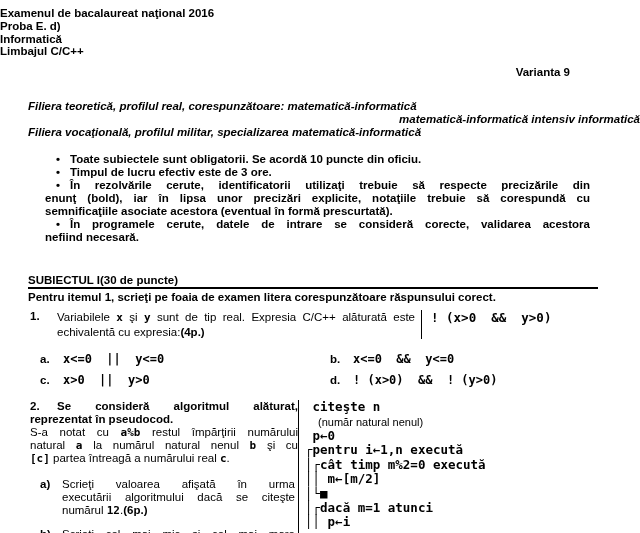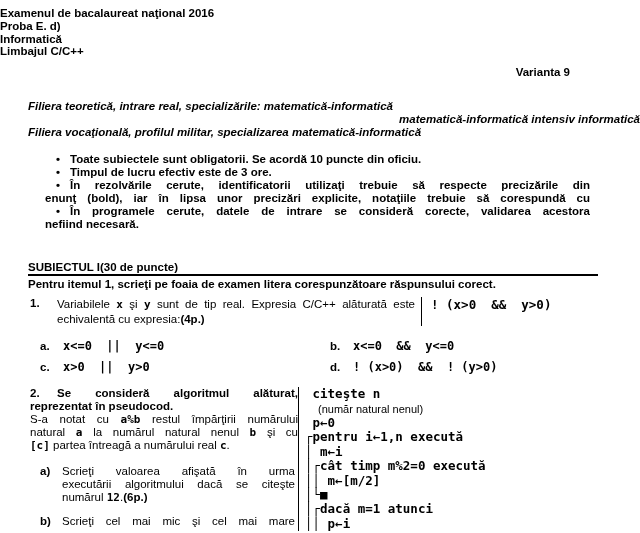--- a/index.html
+++ b/index.html
@@ -60,31 +60,32 @@
 
   <div class="hdr">
     <div>Examenul de bacalaureat  naţional 2016</div>
     <div>Proba E. d)</div>
     <div>Informatică</div>
     <div>Limbajul C/C++</div>
   </div>
   <div class="variant">Varianta 9</div>
 
   <div class="filiera">
-    <div>Filiera teoretică, intrare real, specializările: matematică-informatică</div>
+    <div>Filiera teoretică, profilul real, corespunzătoare: matematică-informatică</div>
     <div class="l2">matematică-informatică intensiv informatică</div>
     <div>Filiera vocaţională, profilul militar, specializarea matematică-informatică</div>
   </div>
 
   <div class="notice">
     <div><span class="blt">•</span><span>Toate subiectele sunt obligatorii. Se acordă 10 puncte din oficiu.</span></div>
     <div><span class="blt">•</span><span>Timpul de lucru efectiv este de 3 ore.</span></div>
     <div>
       <div class="jline"><span class="blt">•</span><span>În rezolvările cerute, identificatorii utilizaţi trebuie să respecte precizările din</span></div>
       <div class="jline">enunţ (bold), iar în lipsa unor precizări explicite, notaţiile trebuie să corespundă cu</div>
+      <div>semnificaţiile asociate acestora (eventual în formă prescurtată).</div>
     </div>
     <div>
       <div class="jline"><span class="blt">•</span><span>În programele cerute, datele de intrare se consideră corecte, validarea acestora</span></div>
       <div>nefiind necesară.</div>
     </div>
   </div>
 
   <div class="sect">
     <span>SUBIECTUL I</span>
     <span>(30 de puncte)</span>
@@ -139,21 +140,20 @@
       </div>
     </div>
 
     <div class="i2div"></div>
 
     <div class="ps">
       <div> citeşte n</div>
       <div>(număr natural nenul)</div>
       <div> p←0</div>
       <div>┌pentru i←1,n execută</div>
-      <div>│ m←i</div>
       <div>│┌cât timp m%2=0 execută</div>
       <div>││ m←[m/2]</div>
       <div>│└■</div>
       <div>│┌dacă m=1 atunci</div>
       <div>││ p←i</div>
     </div>
   </div>
 
 </div>
 

